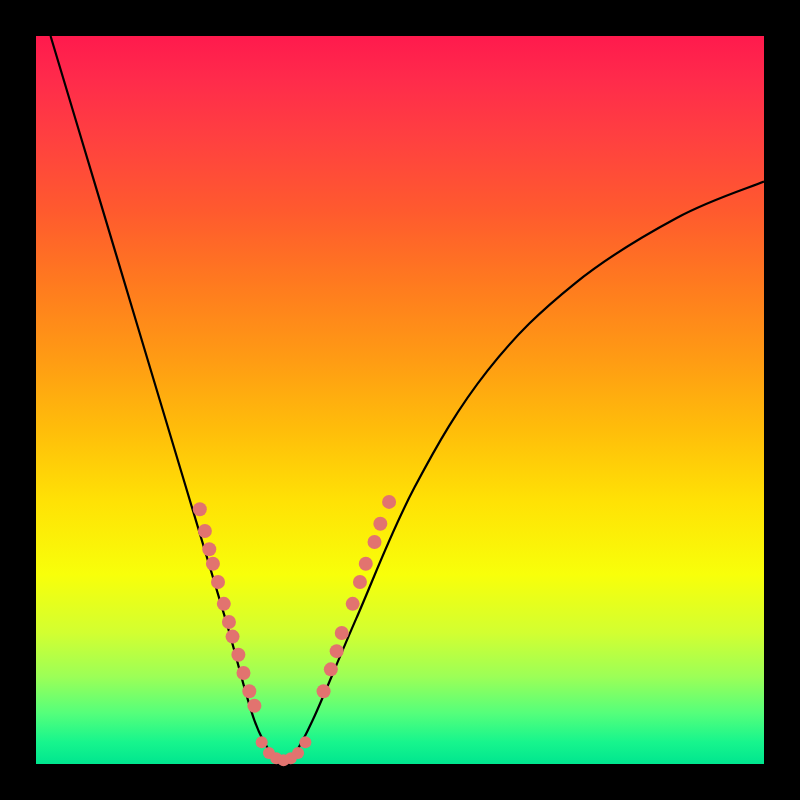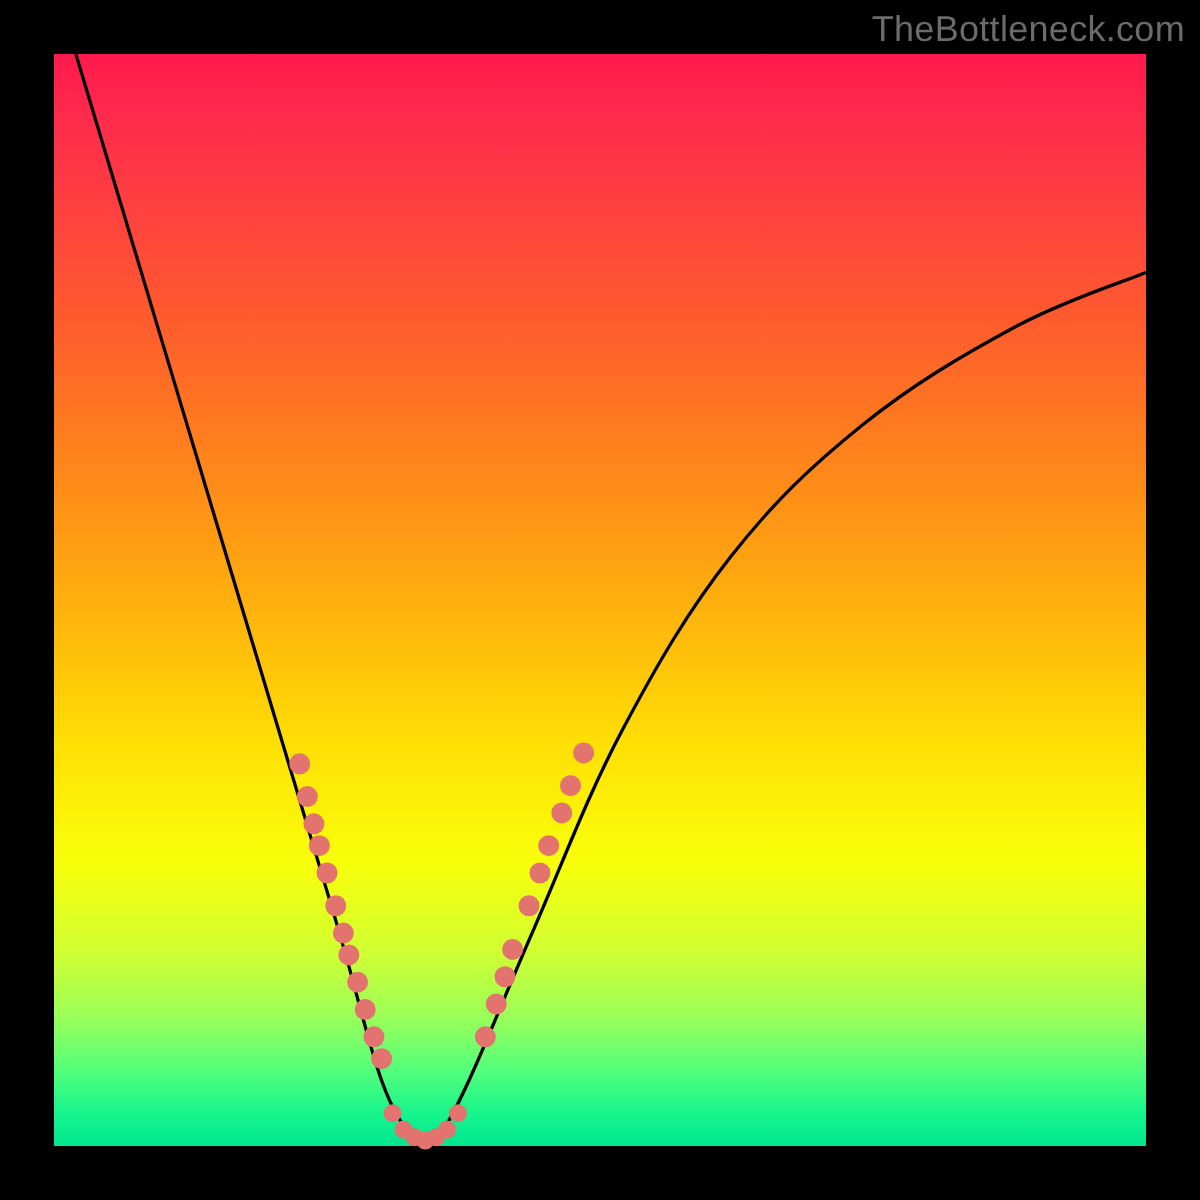--- a/index.html
+++ b/index.html
@@ -107,14 +107,13 @@
           <circle cx="225.68" cy="706.16" r="6" class="dot"></circle>
           <circle cx="232.96" cy="717.08" r="6" class="dot"></circle>
           <circle cx="240.24" cy="722.176" r="6" class="dot"></circle>
           <circle cx="247.52" cy="724.36" r="6" class="dot"></circle>
           <circle cx="254.79999999999998" cy="722.176" r="6" class="dot"></circle>
           <circle cx="262.08" cy="717.08" r="6" class="dot"></circle>
           <circle cx="269.36" cy="706.16" r="6" class="dot"></circle>
         </g>
     </svg>
   </div>
-  <div class="watermark">TheBottleneck.com</div>
 </div>
 
 </body></html>

